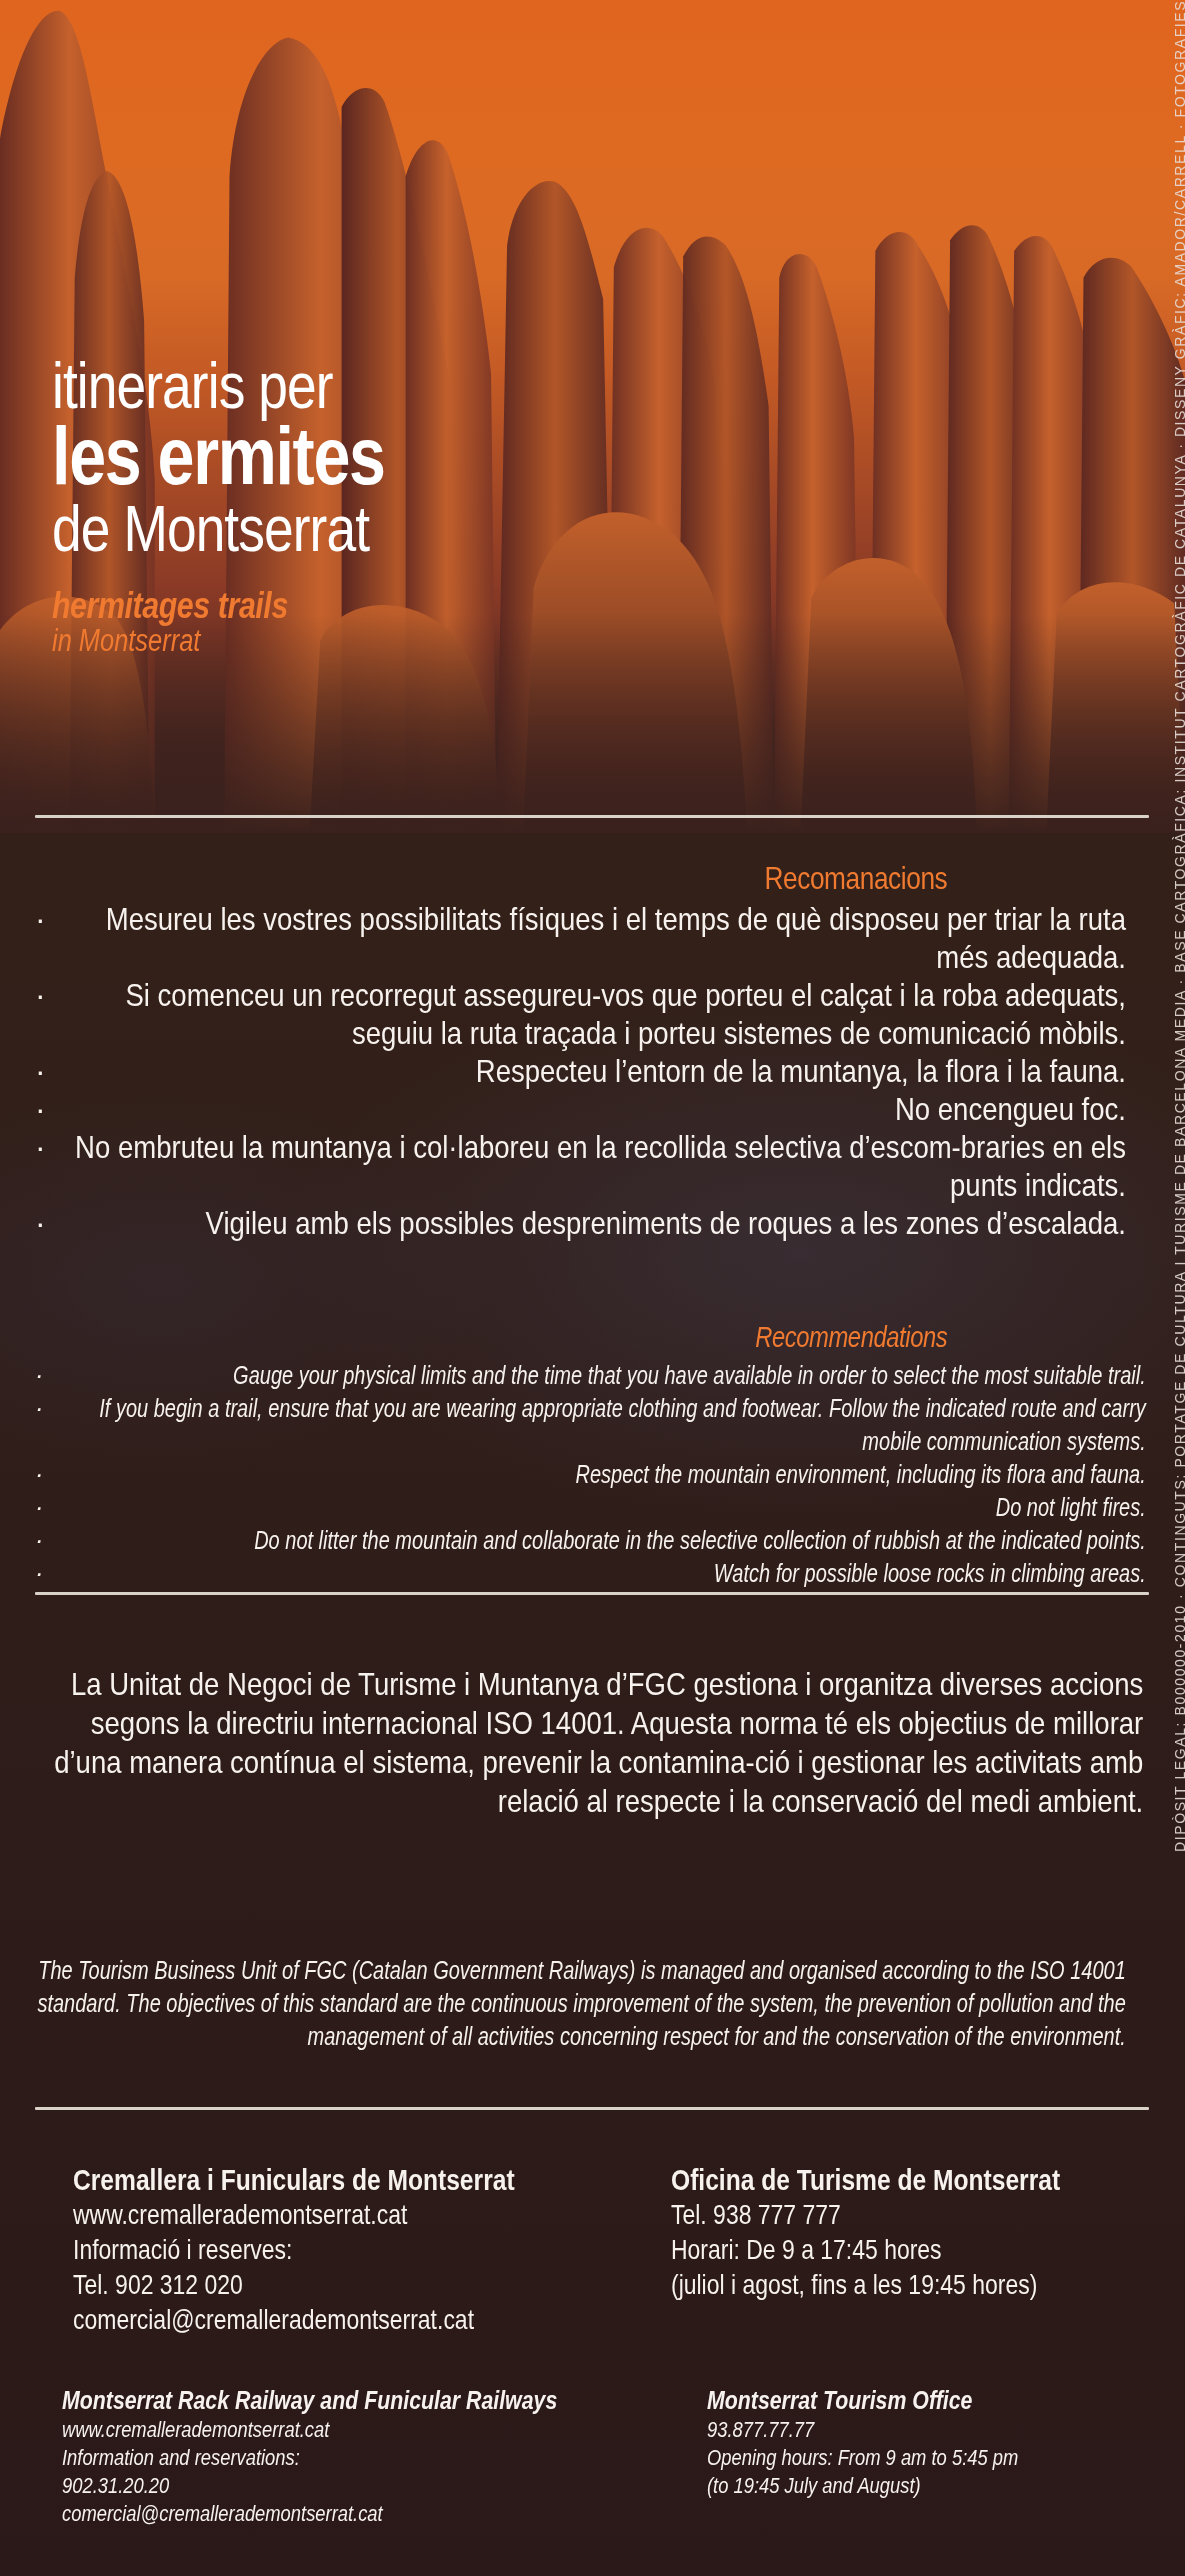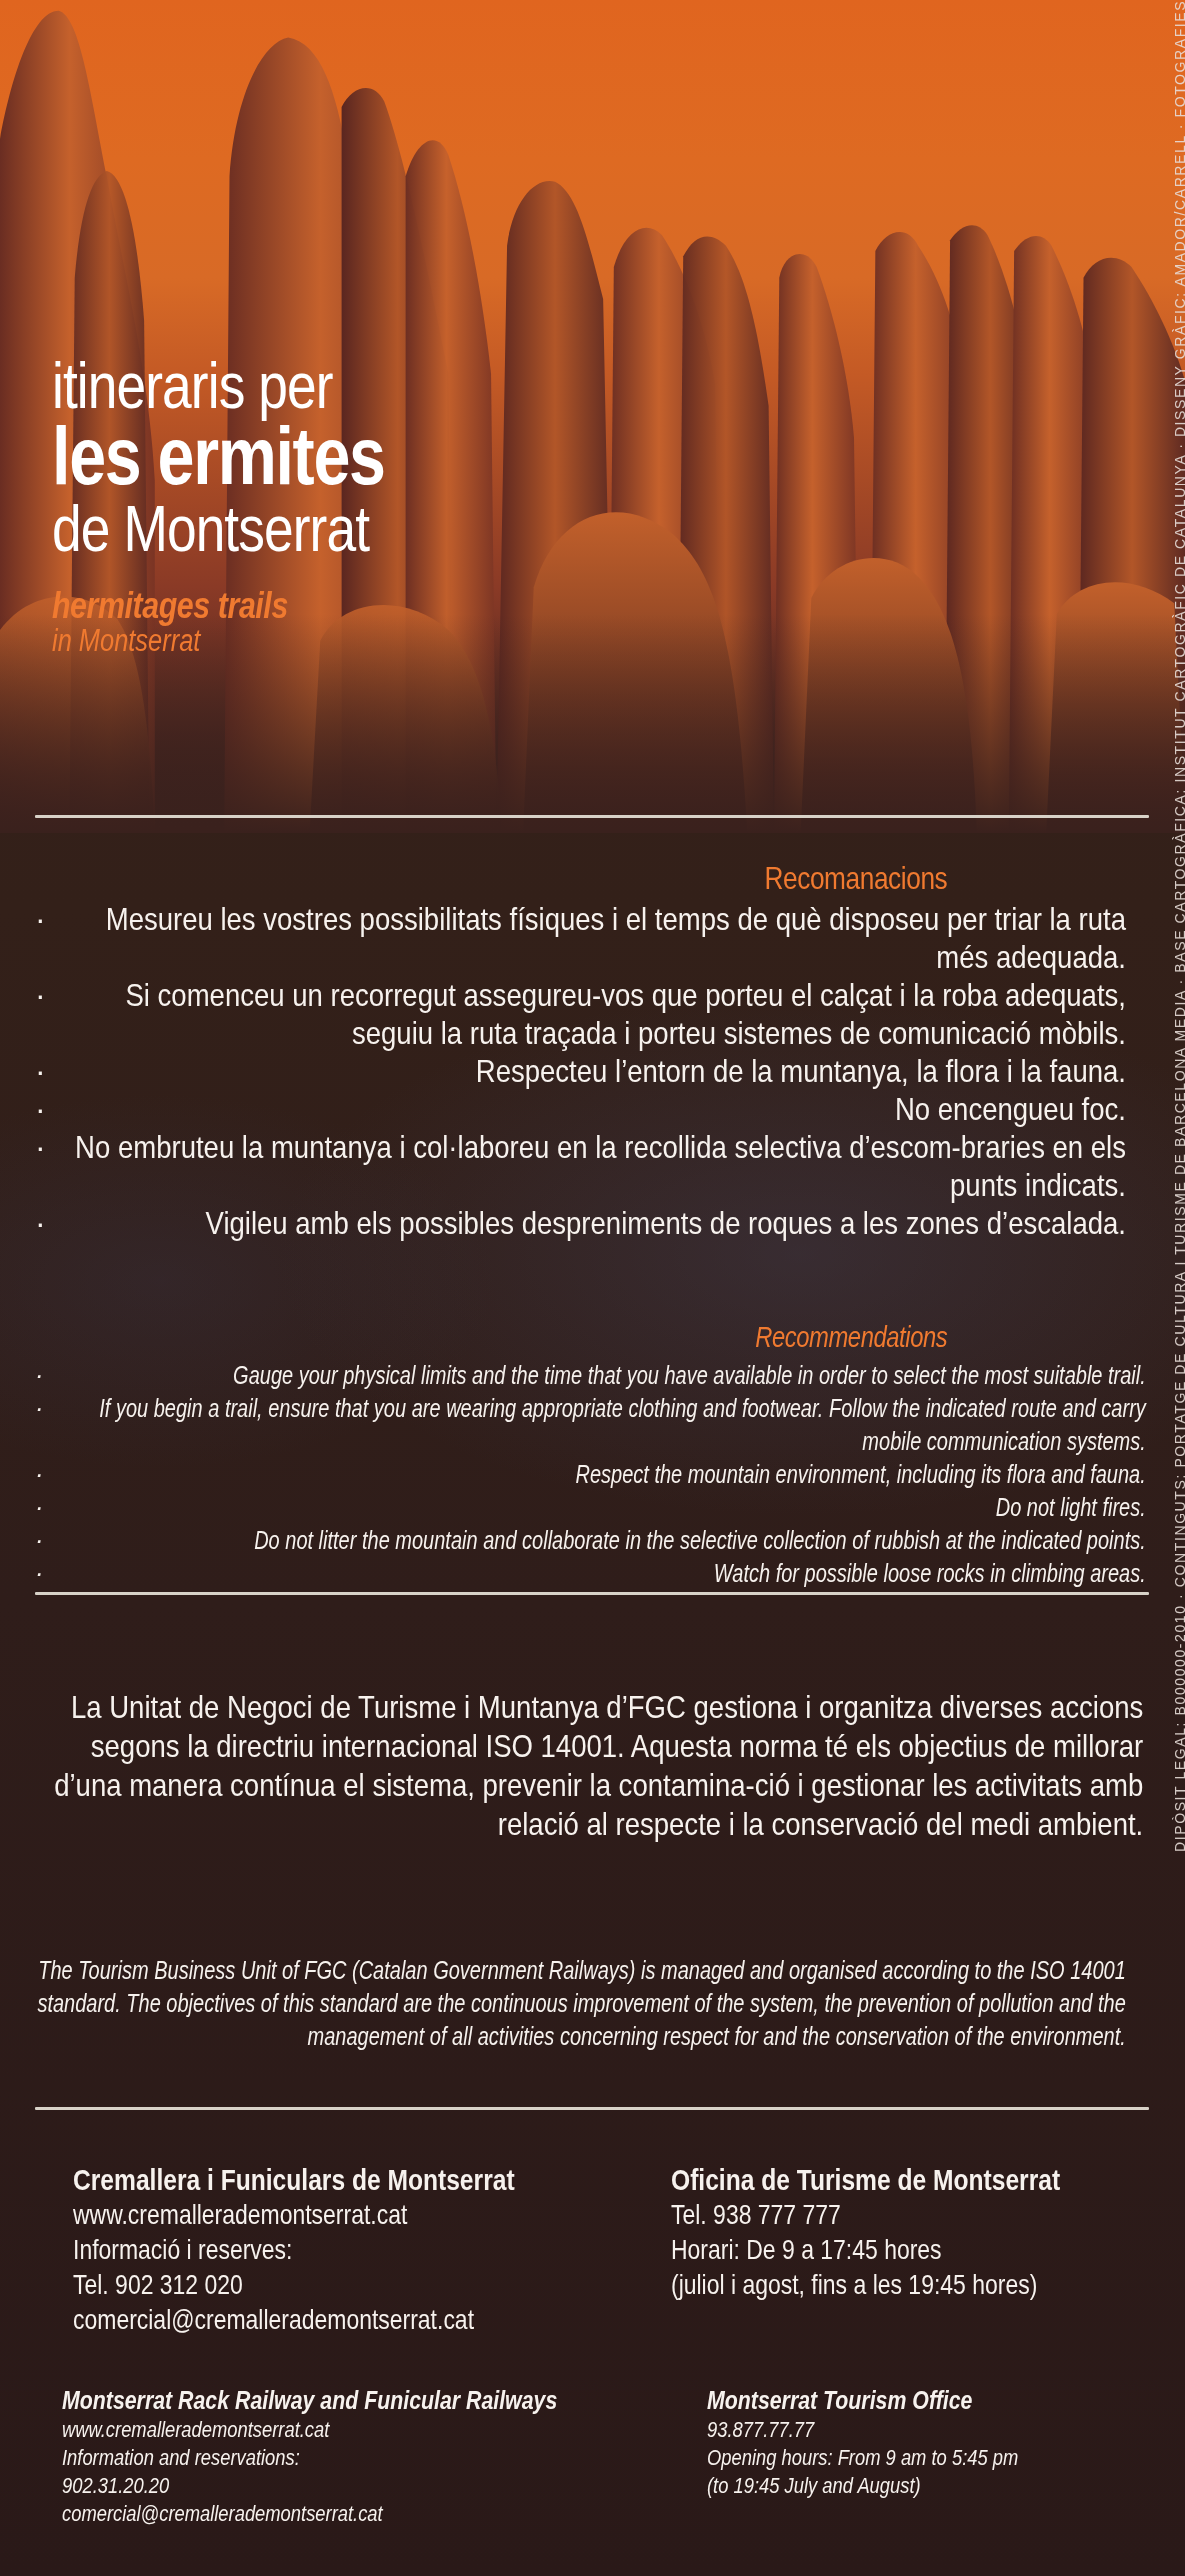--- a/index.html
+++ b/index.html
@@ -222,21 +222,21 @@
       </li>
     <li>
         <span class="bul">·</span>
         <span class="txt">Watch for possible loose rocks in climbing areas.</span>
       </li>
   </ul>
 </div>
 
 <div class="divider" style="top:1592px;"></div>
 
-<div class="section" style="top:1665px;margin-top:23px;">
+<div class="section" style="top:1665px;">
   <p class="para-ca">La Unitat de Negoci de Turisme i Muntanya d’FGC gestiona i organitza diverses accions segons la directriu internacional ISO 14001. Aquesta norma té els objectius de millorar d’una manera contínua el sistema, prevenir la contamina-ció i gestionar les activitats amb relació al respecte i la conservació del medi ambient.</p>
 </div>
 <div class="section" style="top:1954px;">
   <p class="para-en">The Tourism Business Unit of FGC (Catalan Government Railways) is managed and organised according to the ISO 14001 standard. The objectives of this standard are the continuous improvement of the system, the prevention of pollution and the management of all activities concerning respect for and the conservation of the environment.</p>
 </div>
 
 <div class="divider" style="top:2107px;"></div>
 
 <div class="contact" style="left:33px; top:2162px;">
   <div class="c-title">Cremallera i Funiculars de Montserrat</div>

